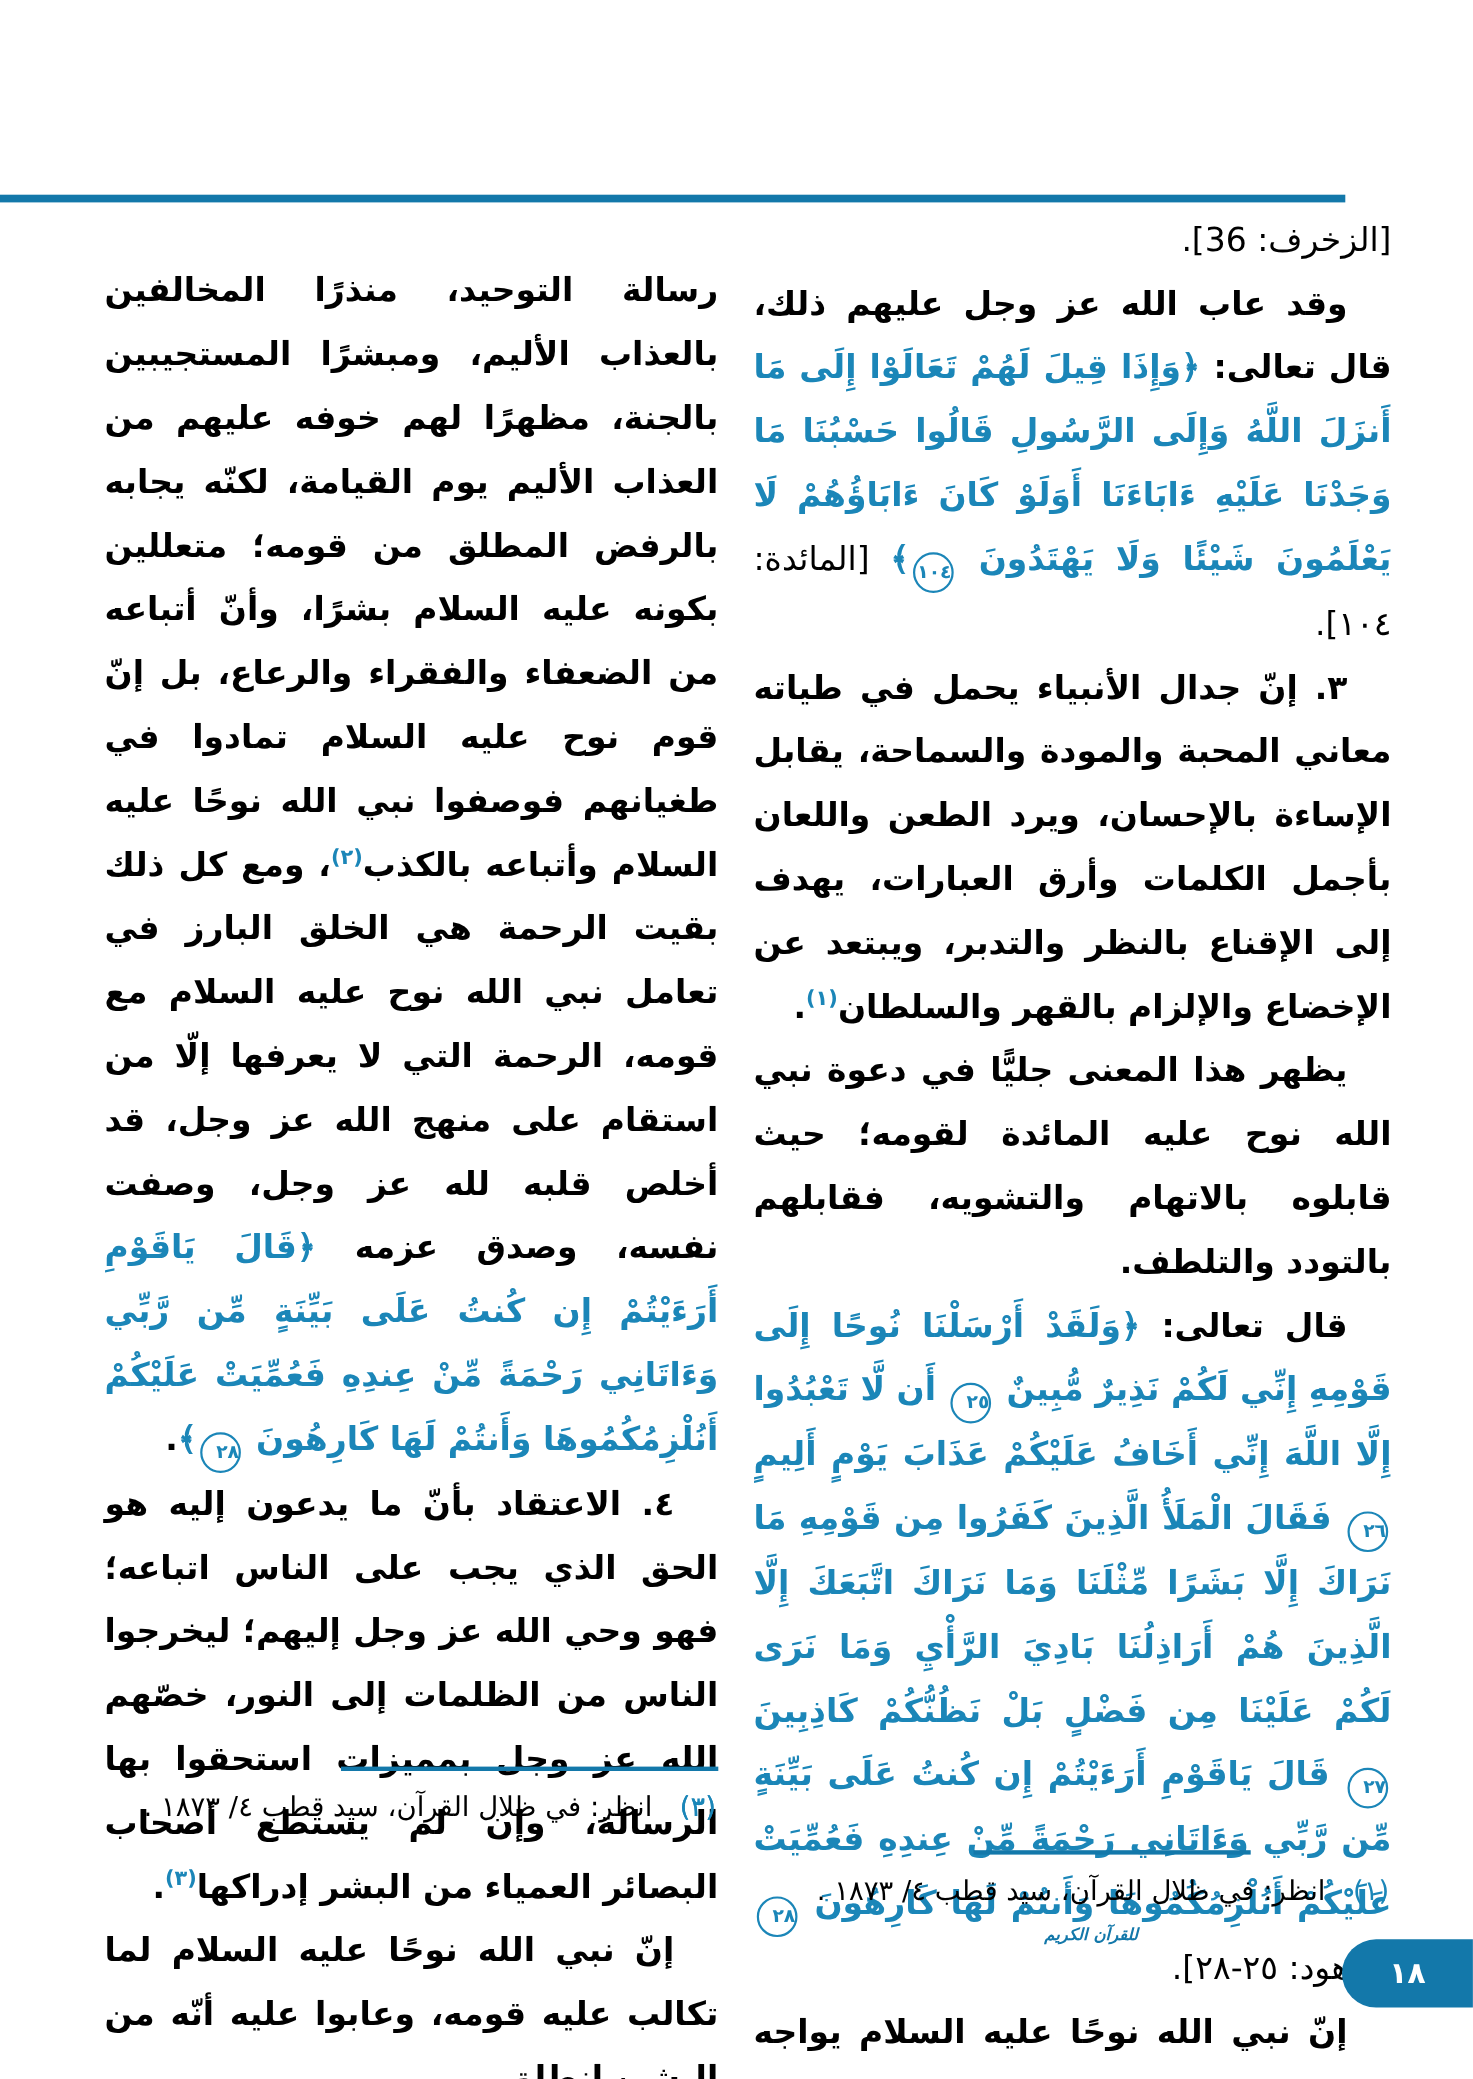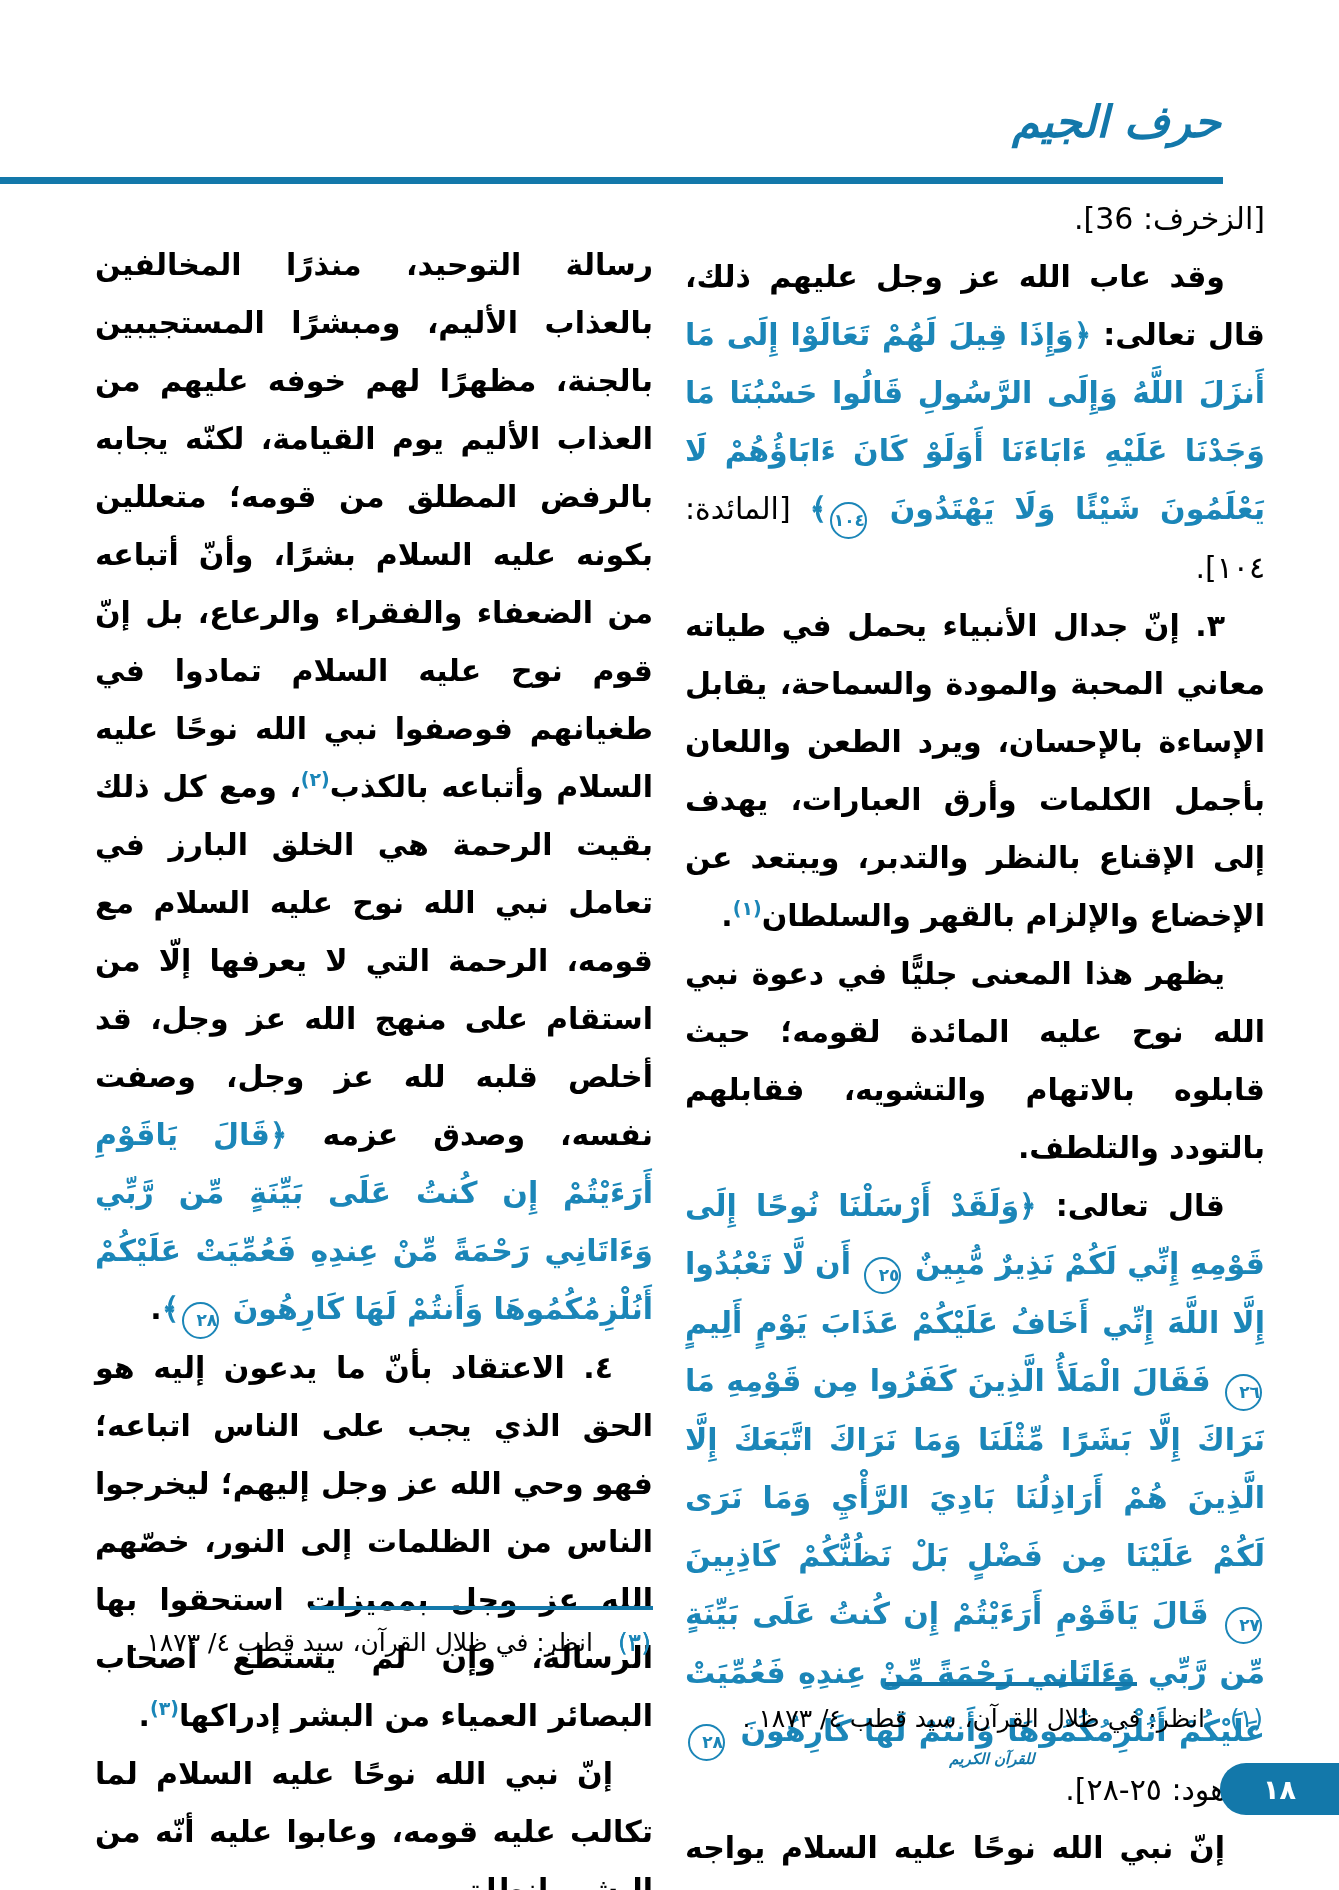--- a/index.html
+++ b/index.html
@@ -60,32 +60,31 @@
   .logo {
     position:absolute; left:888px; top:1746px; width:208px;
     text-align:center; color:var(--accent);
     font-weight:bold; font-style:italic;
   }
   .logo-line1 { font-size:27px; line-height:31px; }
   .logo-line2 { font-size:15px; line-height:20px; margin-top:3px; }
 
   .page-badge {
     position:absolute; top:1763px; right:0;
-    width:119px; height:52px; background:var(--accent);
+    width:119px; height:62px; background:var(--accent);
     border-radius:33px 0 0 33px;
     color:#fff; font-size:27px; font-weight:bold;
     display:flex; align-items:center; justify-content:center;
   }
 </style>
 </head>
 <body>
 
 <div class="page">
 
-  <div class="header-title">حرف الجيم</div>
   <div class="header-rule"></div>
 
   <div class="col col-right">
     <p class="para no-indent cite">[الزخرف: 36].</p>
     <p class="para"><span>وقد عاب الله عز وجل عليهم ذلك، قال تعالى: </span><span class="quran">﴿وَإِذَا قِيلَ لَهُمْ تَعَالَوْا إِلَى مَا أَنزَلَ اللَّهُ وَإِلَى الرَّسُولِ قَالُوا حَسْبُنَا مَا وَجَدْنَا عَلَيْهِ ءَابَاءَنَا أَوَلَوْ كَانَ ءَابَاؤُهُمْ لَا يَعْلَمُونَ شَيْئًا وَلَا يَهْتَدُونَ </span><span class="ayah">١٠٤</span><span class="quran">﴾</span><span class="cite"> [المائدة: ١٠٤].</span></p>
     <p class="para"><span>٣. إنّ جدال الأنبياء يحمل في طياته معاني المحبة والمودة والسماحة، يقابل الإساءة بالإحسان، ويرد الطعن واللعان بأجمل الكلمات وأرق العبارات، يهدف إلى الإقناع بالنظر والتدبر، ويبتعد عن الإخضاع والإلزام بالقهر والسلطان</span><sup class="fnsup">(١)</sup><span>.</span></p>
     <p class="para"><span>يظهر هذا المعنى جليًّا في دعوة نبي الله نوح عليه المائدة لقومه؛ حيث قابلوه بالاتهام والتشويه، فقابلهم بالتودد والتلطف.</span></p>
     <p class="para"><span>قال تعالى: </span><span class="quran">﴿وَلَقَدْ أَرْسَلْنَا نُوحًا إِلَى قَوْمِهِ إِنِّي لَكُمْ نَذِيرٌ مُّبِينٌ </span><span class="ayah">٢٥</span><span class="quran"> أَن لَّا تَعْبُدُوا إِلَّا اللَّهَ إِنِّي أَخَافُ عَلَيْكُمْ عَذَابَ يَوْمٍ أَلِيمٍ </span><span class="ayah">٢٦</span><span class="quran"> فَقَالَ الْمَلَأُ الَّذِينَ كَفَرُوا مِن قَوْمِهِ مَا نَرَاكَ إِلَّا بَشَرًا مِّثْلَنَا وَمَا نَرَاكَ اتَّبَعَكَ إِلَّا الَّذِينَ هُمْ أَرَاذِلُنَا بَادِيَ الرَّأْيِ وَمَا نَرَى لَكُمْ عَلَيْنَا مِن فَضْلٍ بَلْ نَظُنُّكُمْ كَاذِبِينَ </span><span class="ayah">٢٧</span><span class="quran"> قَالَ يَاقَوْمِ أَرَءَيْتُمْ إِن كُنتُ عَلَى بَيِّنَةٍ مِّن رَّبِّي وَءَاتَانِي رَحْمَةً مِّنْ عِندِهِ فَعُمِّيَتْ عَلَيْكُمْ أَنُلْزِمُكُمُوهَا وَأَنتُمْ لَهَا كَارِهُونَ </span><span class="ayah">٢٨</span><span class="quran">﴾</span><span class="cite"> [هود: ٢٥-٢٨].</span></p>
     <p class="para"><span>إنّ نبي الله نوحًا عليه السلام يواجه قومه</span></p>
   </div>

